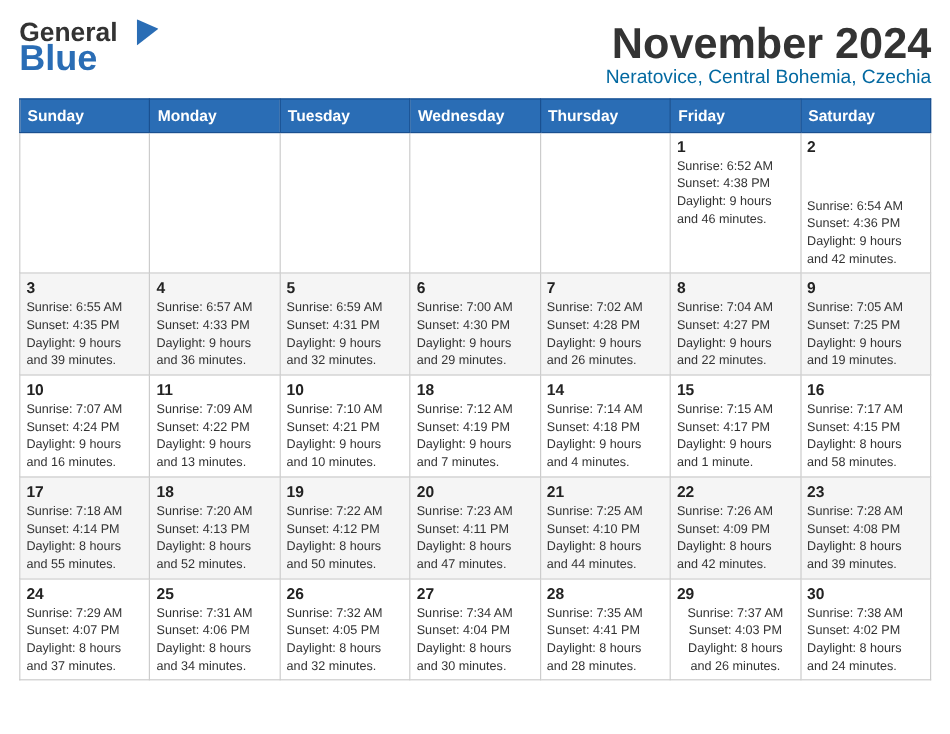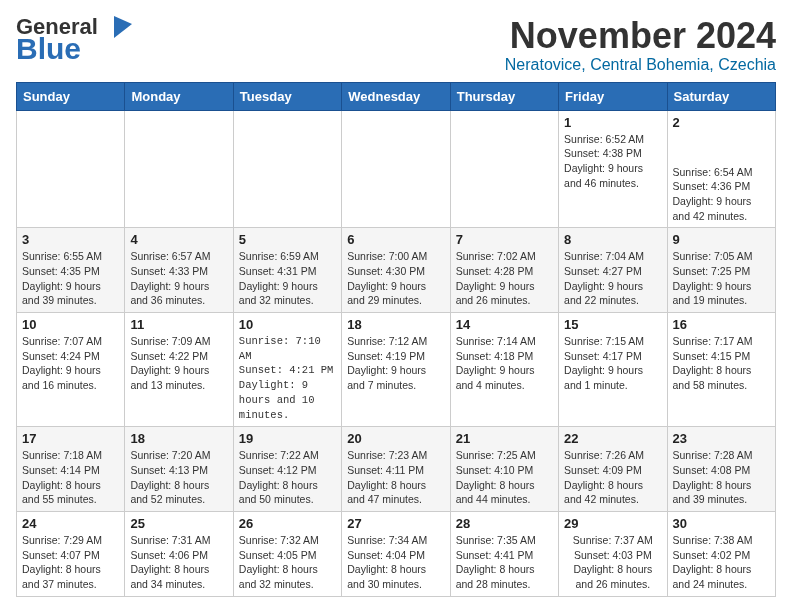--- a/index.html
+++ b/index.html
@@ -198,21 +198,21 @@
 Daylight: 9 hours and 16 minutes.</div>
         </td>
         <td>
           <div class="day-number">11</div>
           <div class="day-info" style="white-space: pre-line;">Sunrise: 7:09 AM
 Sunset: 4:22 PM
 Daylight: 9 hours and 13 minutes.</div>
         </td>
         <td>
           <div class="day-number">10</div>
-          <div class="day-info" style="white-space: pre-line; font-family: Liberation Mono, monospace;">Sunrise: 7:10 AM
+          <div class="day-info" style="white-space: pre-line;">Sunrise: 7:10 AM
 Sunset: 4:21 PM
 Daylight: 9 hours and 10 minutes.</div>
         </td>
         <td>
           <div class="day-number">18</div>
           <div class="day-info" style="white-space: pre-line;">Sunrise: 7:12 AM
 Sunset: 4:19 PM
 Daylight: 9 hours and 7 minutes.</div>
         </td>
         <td>

